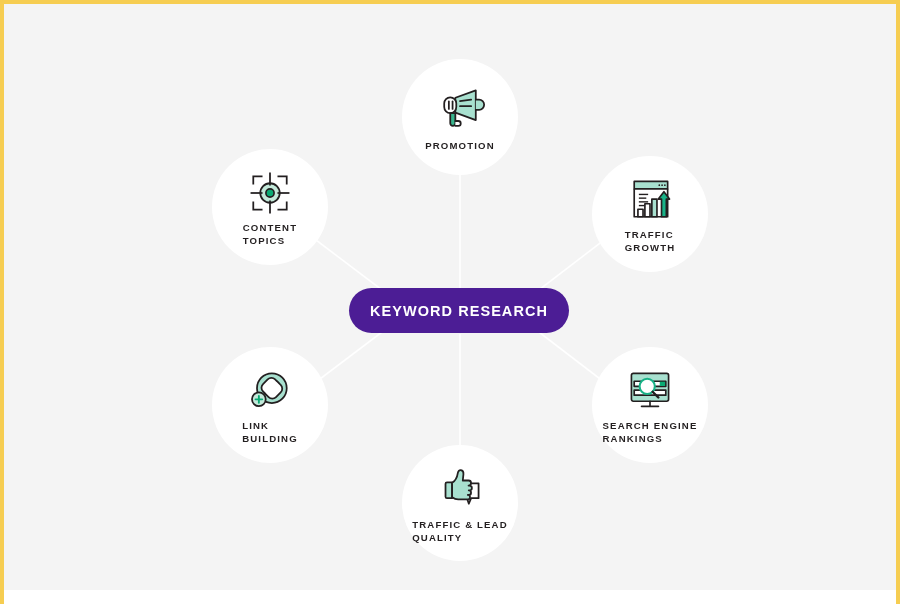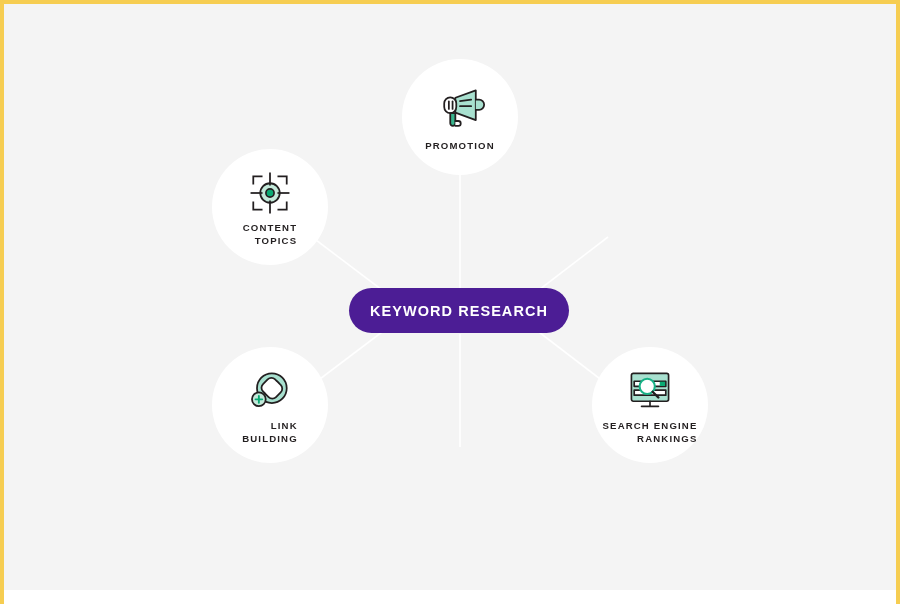--- a/index.html
+++ b/index.html
@@ -59,21 +59,21 @@
   .node .ico{
     width:52px;height:50px;
     display:block;
     margin-bottom:3px;
   }
   .node .nlabel{
     font-size:9.6px;
     font-weight:bold;
     letter-spacing:1.15px;
     color:#231f20;
-    text-align:right;
+    text-align:left;
     line-height:13px;
     white-space:pre-line;
     padding:0 4px;
   }
   .n-promotion{left:398px;top:55px;}
   .n-content{left:208px;top:145px;}
   .n-traffic-growth{left:588px;top:152px;}
   .n-link-building{left:208px;top:343px;}
   .n-search-rankings{left:588px;top:343px;}
   .n-lead-quality{left:398px;top:441px;}
@@ -130,20 +130,41 @@
           <line x1="28" y1="4" x2="28" y2="16"></line>
           <line x1="28" y1="34" x2="28" y2="46"></line>
           <line x1="8" y1="25" x2="19" y2="25"></line>
           <line x1="37" y1="25" x2="48" y2="25"></line>
         </g>
       </svg>
       <div class="nlabel">CONTENT
 TOPICS</div>
     </div>
 
+    <div class="node n-traffic-growth">
+      <svg class="ico" viewBox="0 0 56 50" xmlns="http://www.w3.org/2000/svg">
+        <g stroke="#231f20" stroke-width="1.8" fill="none" stroke-linejoin="round">
+          <rect x="11" y="5" width="36" height="8" fill="#a8e0cf"></rect>
+          <path d="M11 13 V43 H47 V13"></path>
+          <circle cx="38" cy="9" r="0.9" fill="#231f20" stroke="none"></circle>
+          <circle cx="41" cy="9" r="0.9" fill="#231f20" stroke="none"></circle>
+          <circle cx="44" cy="9" r="0.9" fill="#231f20" stroke="none"></circle>
+          <line x1="16" y1="19" x2="26" y2="19" stroke-width="1.5"></line>
+          <line x1="16" y1="23" x2="24" y2="23" stroke-width="1.5"></line>
+          <line x1="16" y1="27" x2="26" y2="27" stroke-width="1.5"></line>
+          <line x1="16" y1="31" x2="22" y2="31" stroke-width="1.5"></line>
+          <rect x="15" y="35" width="5.5" height="8" fill="#ffffff"></rect>
+          <rect x="22.5" y="29" width="5.5" height="14" fill="#ffffff"></rect>
+          <rect x="30" y="24" width="5.5" height="19" fill="#a8e0cf"></rect>
+          <path d="M37 24 L43 16 L49 24 H45.6 V43 H40.4 V24 Z" fill="#18b287"></path>
+        </g>
+      </svg>
+      <div class="nlabel">TRAFFIC
+GROWTH</div>
+    </div>
 
     <div class="node n-link-building">
       <svg class="ico" viewBox="0 0 56 50" xmlns="http://www.w3.org/2000/svg">
         <g stroke="#231f20" stroke-width="1.9" fill="none" stroke-linecap="round" stroke-linejoin="round">
           <circle cx="30" cy="22" r="16" fill="#a8e0cf"></circle>
           <path d="M24.5 29.5 L20.5 25.5 a5.6 5.6 0 0 1 0 -8 l5 -5 a5.6 5.6 0 0 1 8 0 l4 4" fill="#ffffff"></path>
           <path d="M35.5 14.5 L39.5 18.5 a5.6 5.6 0 0 1 0 8 l-5 5 a5.6 5.6 0 0 1 -8 0 l-4 -4" fill="#ffffff"></path>
           <circle cx="16" cy="34" r="7.4" fill="#c3e9da"></circle>
           <line x1="16" y1="30.4" x2="16" y2="37.6" stroke="#0aab74" stroke-width="2"></line>
           <line x1="12.4" y1="34" x2="19.6" y2="34" stroke="#0aab74" stroke-width="2"></line>
@@ -163,15 +184,26 @@
           <circle cx="25" cy="20" r="8.2" fill="#ffffff" stroke="#18b287" stroke-width="2.2"></circle>
           <line x1="30.8" y1="25.8" x2="37" y2="32" stroke-width="2.6"></line>
           <line x1="28" y1="36" x2="28" y2="41"></line>
           <line x1="19" y1="41.5" x2="37" y2="41.5" stroke-width="2"></line>
         </g>
       </svg>
       <div class="nlabel">SEARCH ENGINE
 RANKINGS</div>
     </div>
 
+    <div class="node n-lead-quality">
+      <svg class="ico" viewBox="0 0 56 50" xmlns="http://www.w3.org/2000/svg">
+        <g stroke="#231f20" stroke-width="1.9" fill="none" stroke-linejoin="round" stroke-linecap="round">
+          <path d="M28 21 H48 V37 H40 L37.5 43 L35.5 37 H28 Z" fill="#ffffff"></path>
+          <path d="M14 20 h5.5 v17 H14 a1.6 1.6 0 0 1 -1.6 -1.6 V21.6 A1.6 1.6 0 0 1 14 20 Z" fill="#a8e0cf"></path>
+          <path d="M19.5 20.5 C22.5 18.5 25 14 25.5 10.5 C25.8 8 27.2 6.5 29 6.8 c1.9 0.3 2.9 2 2.7 4.3 L31 18 h6.2 a2.7 2.7 0 0 1 0 5.4 h1 a2.6 2.6 0 0 1 0 5.2 h-0.8 a2.5 2.5 0 0 1 0 5 h-1 a2.4 2.4 0 0 1 0 4.8 H26 c-2.6 0 -4.6 -1 -6.5 -2.4 Z" fill="#a8e0cf"></path>
+        </g>
+      </svg>
+      <div class="nlabel">TRAFFIC &amp; LEAD
+QUALITY</div>
+    </div>
 
   </div>
 </div>
 
 </body></html>

